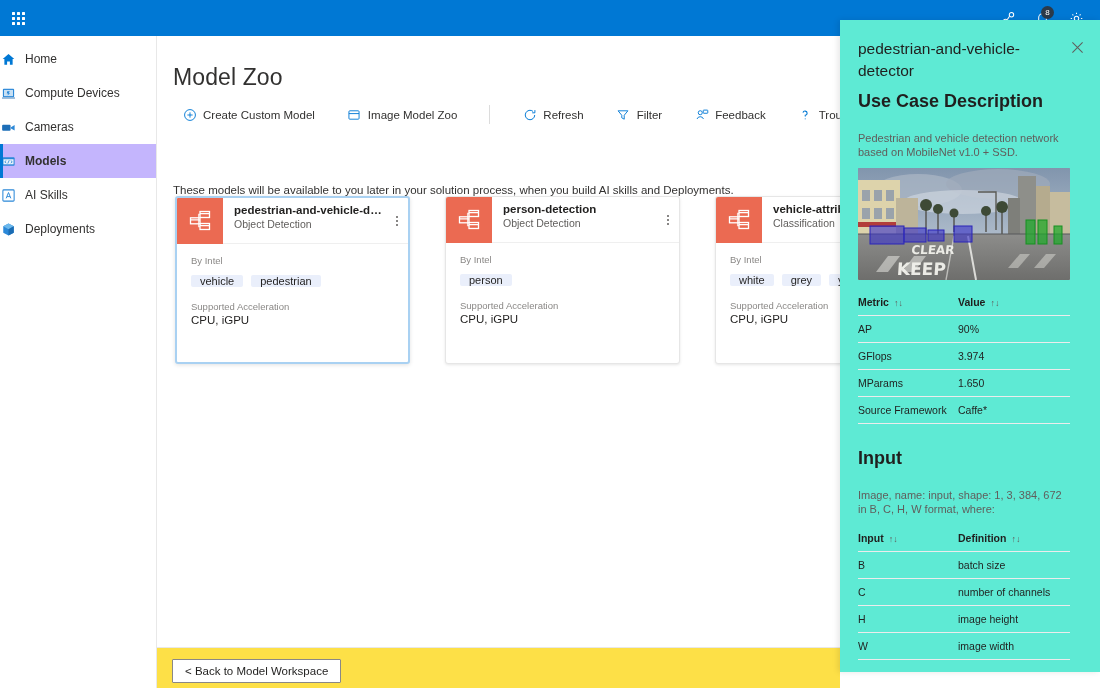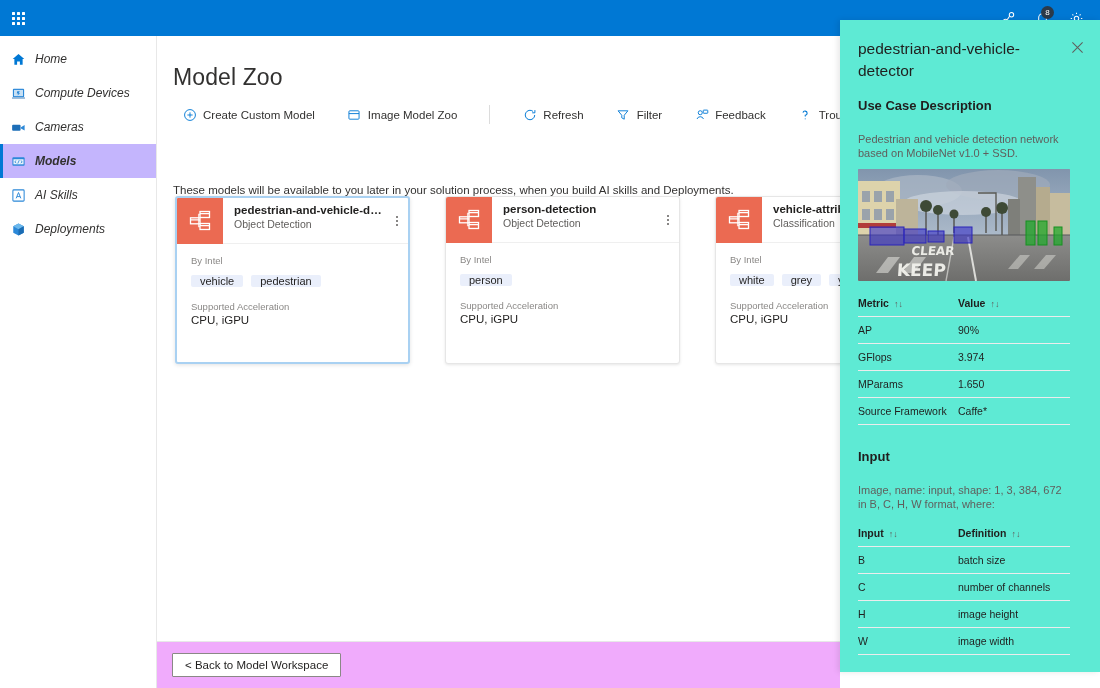--- a/index.html
+++ b/index.html
@@ -38,21 +38,21 @@
   }
 
   
   .sidebar {
     position: absolute; left: 0; top: 36px; width: 157px; height: 652px;
     background: #ffffff; border-right: 1px solid #e8e8e8;
     padding-top: 6px;
   }
   .nav-item {
     position: relative; height: 34px; display: flex; align-items: center;
-    padding-left: 10px; gap: 9px; cursor: pointer; font-size: 12px; color: #323130; font-style: italic;
+    gap: 9px; cursor: pointer; font-size: 12px; color: #323130;
   }
   .nav-item.selected { background: #c4b5fd; font-weight: bold; }
   .nav-item.selected::before {
     content: ""; position: absolute; left: 0; top: 0; width: 3px; height: 34px;
     background: #0078d4;
   }
   .nav-icon { width: 16px; height: 16px; display: flex; align-items: center; justify-content: center; flex: 0 0 16px; }
   .nav-icon svg { display: block; }
 
   
@@ -109,22 +109,22 @@
   .chips { display: flex; gap: 8px; margin-top: 9px; flex-wrap: nowrap; }
   .chip {
     background: #eaeffb; color: #201f1e; font-size: 11px;
     padding: 0 9px; border-radius: 2px; white-space: nowrap;
   }
   .card-accel-label { font-size: 9.5px; color: #8a8886; margin-top: 14px; }
   .card-accel { font-size: 11.5px; color: #201f1e; margin-top: 2px; }
 
   
   .footer {
-    position: absolute; left: 157px; bottom: 0; width: 683px; height: 47px;
-    background: #f0abfc; border-top: 1px solid #e8e8e8;
+    position: absolute; left: 157px; bottom: 0; width: 683px; height: 41px;
+    background: #fde047; border-top: 1px solid #e8e8e8;
   }
   .back-btn {
     position: absolute; left: 15px; top: 11px;
     border: 1px solid #8a8886; background: #ffffff;
     font-size: 11.5px; color: #201f1e; padding: 5px 12px; cursor: pointer;
     font-family: "Liberation Sans", sans-serif; border-radius: 1px;
   }
 
   
   .panel {
@@ -133,21 +133,21 @@
     padding: 0 30px 0 18px; overflow: hidden;
   }
   .panel-close {
     position: absolute; right: 12px; top: 16px; width: 22px; height: 22px;
     display: flex; align-items: center; justify-content: center; cursor: pointer; color: #605e5c;
   }
   .panel-title {
     margin-top: 18px; font-size: 15.5px; color: #201f1e; line-height: 22px;
     width: 180px; word-break: break-word;
   }
-  .sec-head { font-size: 13px; font-weight: bold; color: #201f1e; margin-top: 16px; }
+  .sec-head { font-size: 18px; font-weight: bold; color: #201f1e; margin-top: 9px; }
   .sec-text { font-size: 11px; color: #605e5c; line-height: 14px; margin-top: 19px; }
   .thumb-img {
     margin-top: 9px; width: 212px; height: 112px; border-radius: 1px; overflow: hidden;
     position: relative; background: #8fa0b4;
   }
   .dtable { width: 212px; margin-top: 16px; border-collapse: collapse; }
   .dtable th {
     text-align: left; font-size: 10.5px; font-weight: bold; color: #201f1e;
     padding: 0 0 7px 0; border-bottom: 1px solid #ececec; margin-top: 11px;
   }

